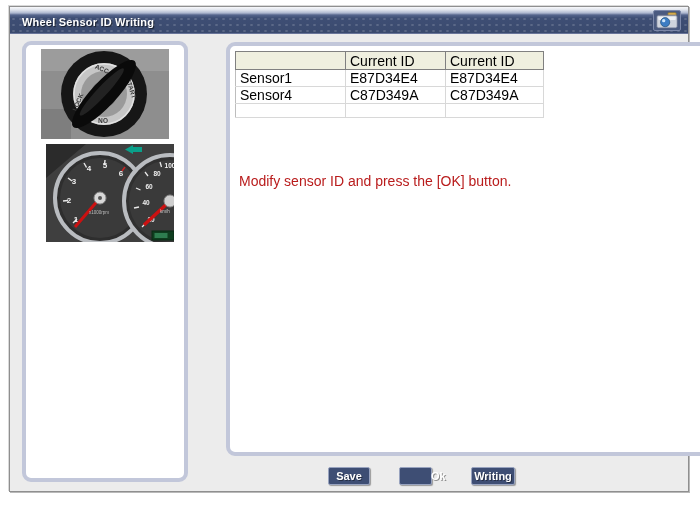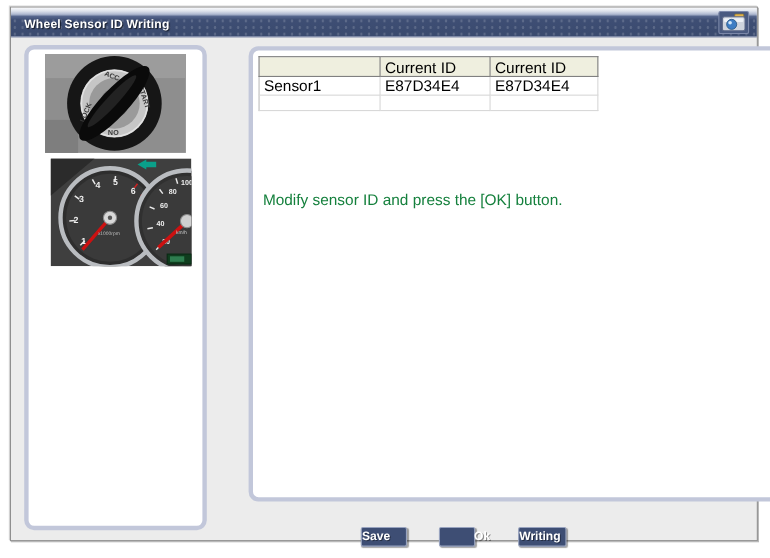--- a/index.html
+++ b/index.html
@@ -66,33 +66,33 @@
     font-weight:normal; text-align:left; padding:0 4px; height:18px;
   }
   .sensor-table td {
     border:1px solid #D8D8D8; background:#fff;
     padding:0 4px; height:14px; white-space:nowrap; overflow:hidden;
   }
   .sensor-table tr td:first-child { border-left-color:#bdbdbd; }
 
   .guide-message {
     position:absolute; left:9px; top:127px;
-    font-size:14px; color:#15803d; white-space:nowrap;
+    font-size:14px; color:#b91c1c; white-space:nowrap;
   }
 
   
   .btn {
     position:absolute; top:432px; height:18px;
     background:#3E4E74; color:#ffffff;
     font-family:"Liberation Sans", sans-serif;
     font-size:11px; font-weight:bold; line-height:14px;
     border:1px solid #98A3BF; border-radius:2px;
     box-shadow:1px 1px 1px rgba(0,0,0,0.35);
     text-shadow:1px 1px 0 rgba(0,0,0,0.4);
-    padding:0; text-align:left; cursor:pointer;margin-top:12px;
+    padding:0; text-align:center; cursor:pointer;
   }
   .btn-save   { left:318px; width:42px; }
   .btn-ok     { left:389px; width:27px;padding-left:31px; }
   .btn-cancel { left:461px; width:44px; }
 </style>
 </head>
 <body>
 
 <div class="window">
 
@@ -208,20 +208,25 @@
             <th>Current ID</th>
           </tr>
         </thead>
         <tbody>
           <tr>
             <td>Sensor1</td>
             <td>E87D34E4</td>
             <td>E87D34E4</td>
           </tr>
           <tr>
+            <td>Sensor4</td>
+            <td>C87D349A</td>
+            <td>C87D349A</td>
+          </tr>
+          <tr>
             <td></td>
             <td></td>
             <td></td>
           </tr>
         </tbody>
       </table>
 
       <div class="guide-message">Modify sensor ID and press the [OK] button.</div>
     </div>
 

